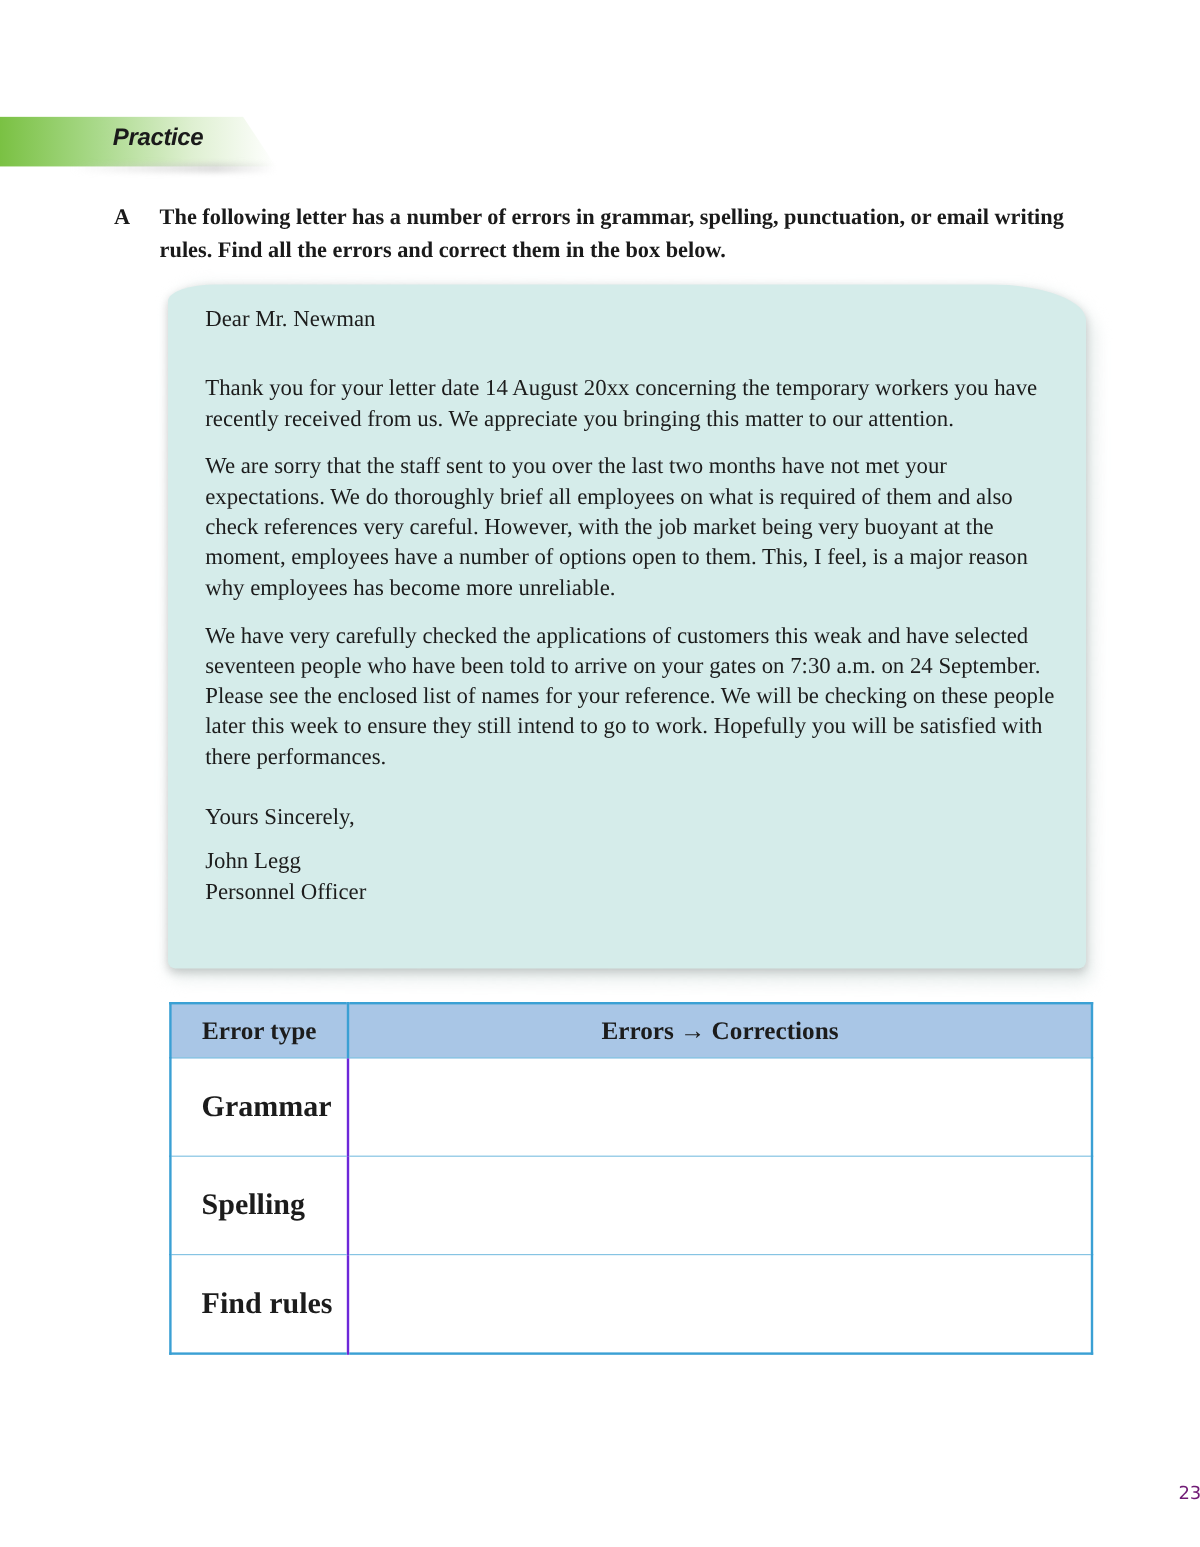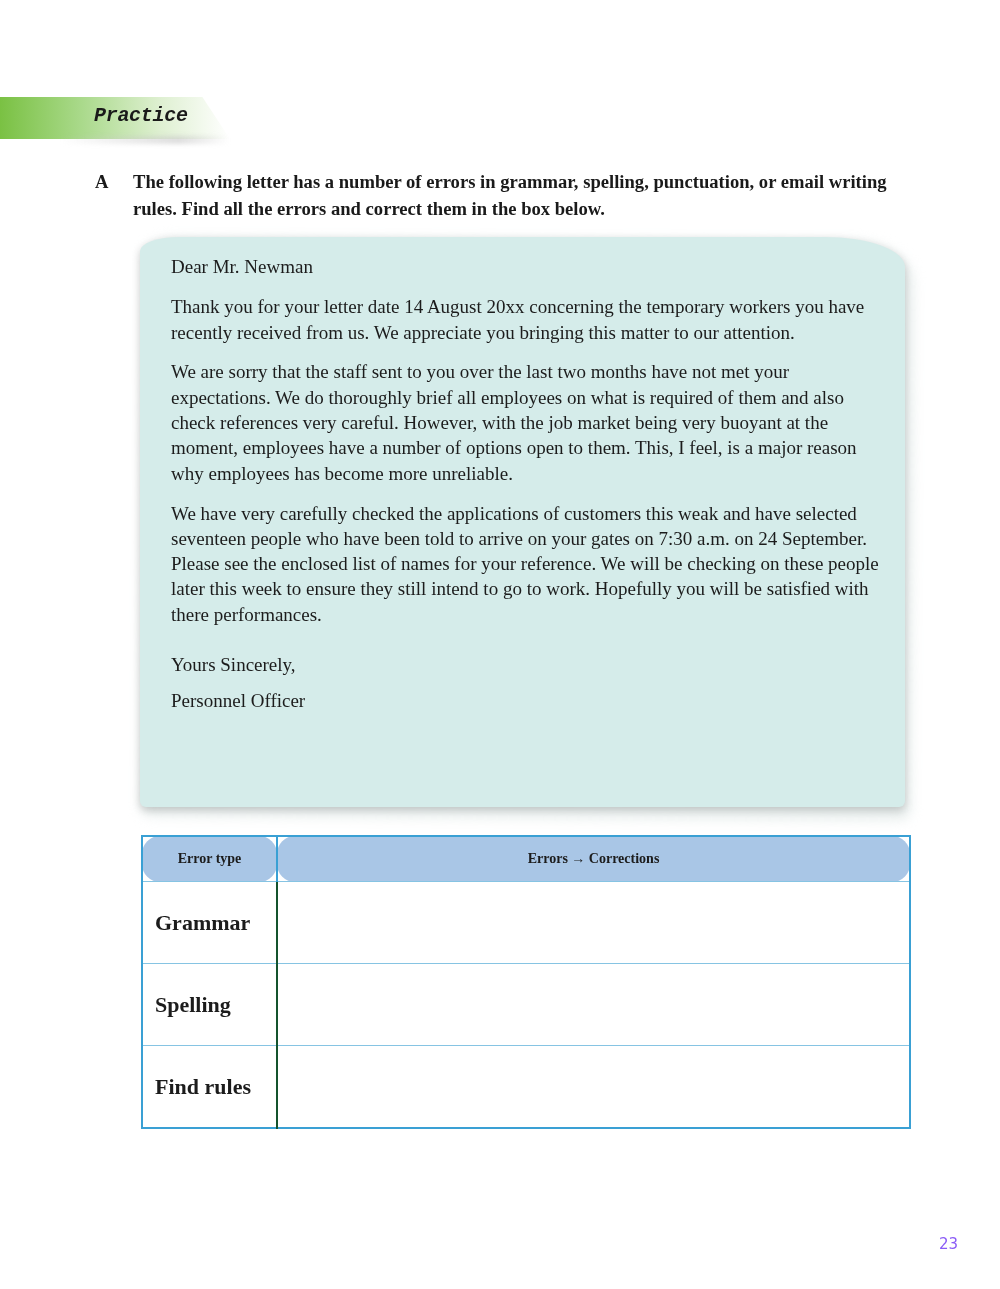--- a/index.html
+++ b/index.html
@@ -12,21 +12,21 @@
     background: linear-gradient(90deg, #7ac143 0%, #a9d98a 35%, #dff0d2 70%, #ffffff 100%);
     clip-path: polygon(0 0, 88% 0, 100% 100%, 0 100%);
   }
   .practice-shadow {
     position: absolute; left: 60px; top: 136px; width: 170px; height: 8px;
     background: linear-gradient(90deg, rgba(255,255,255,0) 0%, rgba(200,200,200,0.6) 70%, rgba(255,255,255,0) 100%);
     filter: blur(2px);
   }
   .practice-title {
     position: absolute; left: 94px; top: 104px;
-    font-family: Liberation Mono, monospace; font-weight: bold; font-style: italic;
+    font-family: Liberation Sans, sans-serif; font-weight: bold; font-style: italic;
     font-size: 20px; color: #1a1a1a; letter-spacing: -0.3px;
   }
   .instruction {
     position: absolute; left: 95px; top: 168px; width: 810px;
     font-weight: bold; font-size: 18.6px; line-height: 27px;
   }
   .instruction .label { position: absolute; left: 0; top: 0; }
   .instruction .text { margin-left: 38px; display: block; font-family: Liberation Serif, serif; }
 
   .letter-shadow {
@@ -38,42 +38,42 @@
     position: absolute; left: 140px; top: 237px; width: 765px; height: 570px;
     background: #d5ecea;
     border-radius: 40px 80px 6px 6px / 14px 30px 6px 6px;
     box-shadow: 0 3px 8px rgba(0,0,0,0.18);
   }
   .letter-body {
     position: absolute; left: 171px; top: 254px; width: 720px;
     font-size: 19px; line-height: 25.3px; color: #1c1c1c;
   }
   .letter-body p { margin: 0 0 14.6px 0; }
-  .letter-body p.salutation { margin-bottom: 15px; }
+  .letter-body p.salutation { margin-bottom: 32px; }
   .letter-body p.signoff { margin-top: 25px; margin-bottom: 11px; }
 
   table.answers {
     position: absolute; left: 141px; top: 835px; width: 770px;
     border-collapse: collapse; border: 2px solid #3aa0d4;
   }
   table.answers th, table.answers td {
     border: 1px solid #86c4e3; font-family: "Liberation Serif", serif; color: #1c1c1c;
   }
   table.answers th {
-    background: #a9c6e6; height: 42px; font-weight: bold; font-size: 14px; border-radius: 18px;
+    background: #a9c6e6; height: 42px; font-weight: bold; font-size: 21px;
   }
   table.answers td { height: 79px; }
   table.answers td.type {
-    width: 120px; padding-left: 12px; font-weight: bold; font-size: 22px;
-    border-right: 2px solid #14532d;
+    width: 120px; padding-left: 25px; font-weight: bold; font-size: 25px;
+    border-right: 2px solid #6d28d9;
   }
   table.answers th.type-h { width: 128px; border-right: 2px solid #3aa0d4; }
   .page-number {
-    position: absolute; left: 939px; top: 1235px;
-    font-family: "DejaVu Sans", sans-serif; font-size: 15px; color: #8b5cf6;
+    position: absolute; left: 982px; top: 1235px;
+    font-family: "DejaVu Sans", sans-serif; font-size: 15px; color: #701a75;
   }
 </style>
 </head>
 <body>
 
 <div class="practice-banner"></div>
 <div class="practice-shadow"></div>
 <div class="practice-title">Practice</div>
 
 <div class="instruction">
@@ -82,20 +82,21 @@
 </div>
 
 <div class="letter-shadow"></div>
 <div class="letter"></div>
 <div class="letter-body">
   <p class="salutation">Dear Mr. Newman</p>
   <p>Thank you for your letter date 14 August 20xx concerning the temporary workers you have recently received from us. We appreciate you bringing this matter to our attention.</p>
   <p>We are sorry that the staff sent to you over the last two months have not met your expectations. We do thoroughly brief all employees on what is required of them and also check references very careful. However, with the job market being very buoyant at the moment, employees have a number of options open to them. This, I feel, is a major reason why employees has become more unreliable.</p>
   <p>We have very carefully checked the applications of customers this weak and have selected seventeen people who have been told to arrive on your gates on 7:30 a.m. on 24 September. Please see the enclosed list of names for your reference. We will be checking on these people later this week to ensure they still intend to go to work. Hopefully you will be satisfied with there performances.</p>
   <p class="signoff">Yours Sincerely,</p>
+  <div>John Legg</div>
   <div>Personnel Officer</div>
 </div>
 
 <table class="answers">
   <thead>
     <tr>
       <th class="type-h">Error type</th>
       <th>Errors → Corrections</th>
     </tr>
   </thead>

